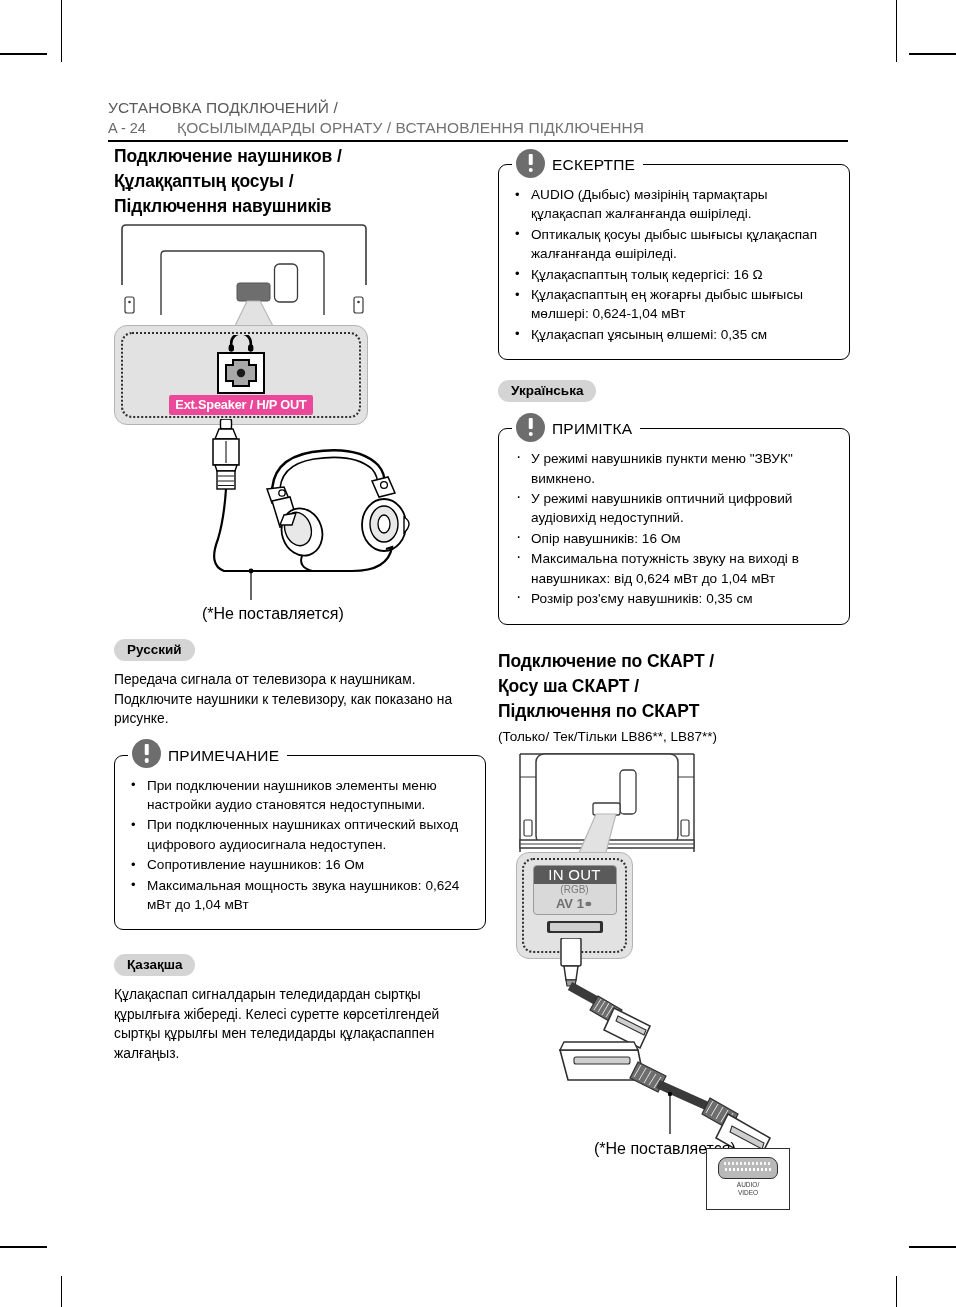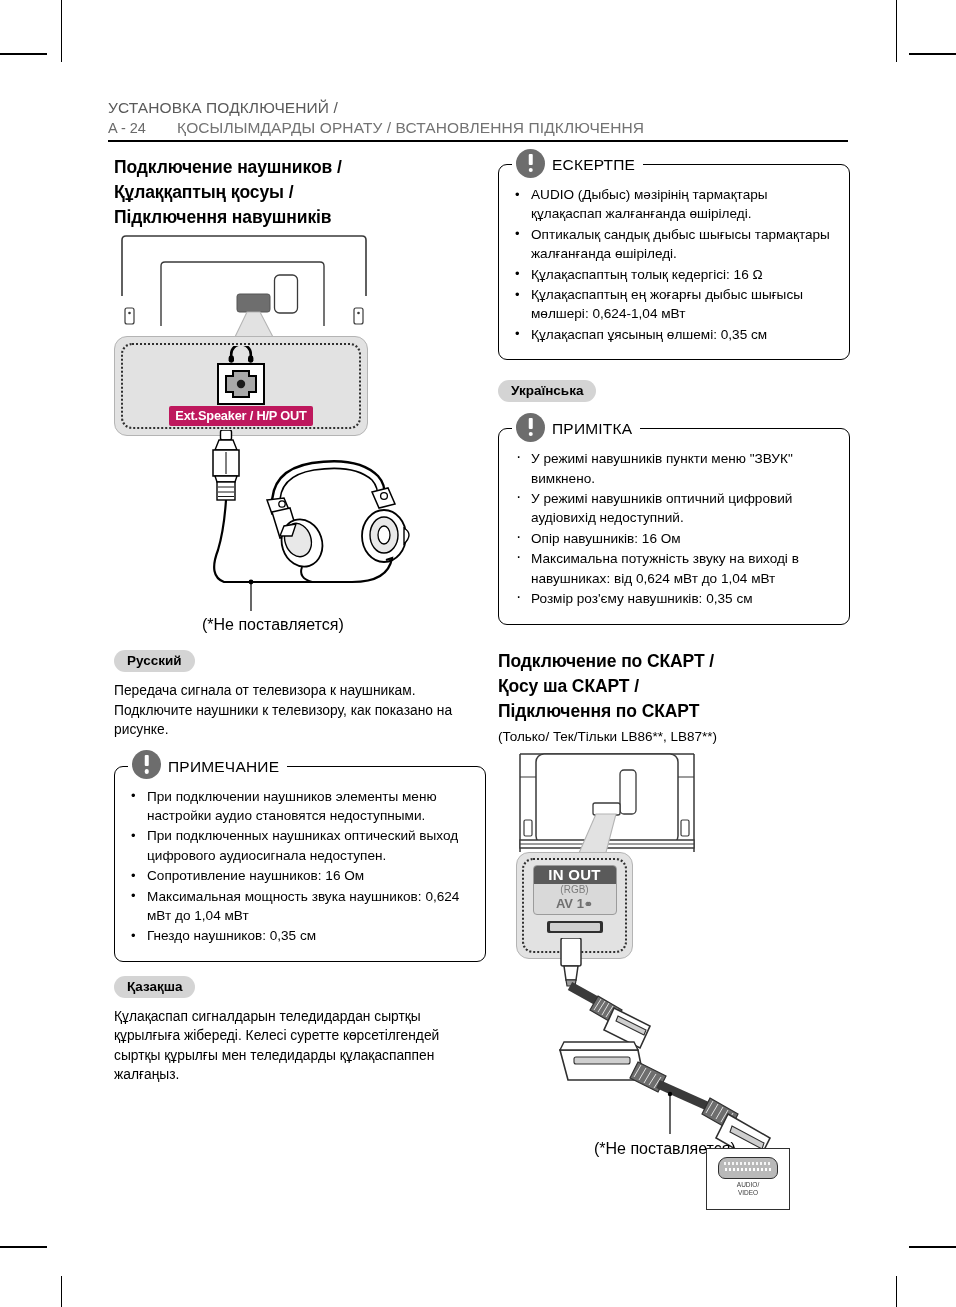--- a/index.html
+++ b/index.html
@@ -53,21 +53,21 @@
   #header-rule {
     position: absolute;
     left: 108px;
     top: 140px;
     width: 740px;
     height: 1.6px;
     background: #000;
   }
 
   
-  #col-left  { position: absolute; left: 114px; top: 155px; width: 372px; }
+  #col-left  { position: absolute; left: 114px; top: 144px; width: 372px; }
   #col-right { position: absolute; left: 498px; top: 146px; width: 352px; }
 
   h2.section-title {
     font-size: 17.5px;
     font-weight: bold;
     line-height: 25px;
     margin: 0 0 4px 0;
     letter-spacing: -.1px;
   }
   .subnote {
@@ -174,21 +174,21 @@
     border: 1.2px solid #b4b4b4;
     border-radius: 13px;
   }
   .dashed-inner {
     border: 2px dotted #2f2f2f;
     border-radius: 11px;
     height: 100%;
     box-sizing: border-box;
   }
   .port-label {
-    background: #be185d;
+    background: #ec4899;
     color: #fff;
     font-weight: bold;
     font-size: 12.8px;
     padding: 2px 6px 3px 6px;
     border-radius: 2px;
     display: inline-block;
     white-space: nowrap;
     letter-spacing: -.2px;
     text-align: center;
   }
@@ -312,43 +312,42 @@
     <span class="lang-chip">Русский</span>
     <p class="body-text">Передача сигнала от телевизора к наушникам. Подключите наушники к телевизору, как показано на рисунке.</p>
 
     <div class="note-wrap">
       <div class="note-box">
         <ul class="note-list">
           <li>При подключении наушников элементы меню настройки аудио становятся недоступными.</li>
           <li>При подключенных наушниках оптический выход цифрового аудиосигнала недоступен.</li>
           <li>Сопротивление наушников: 16 Ом</li>
           <li>Максимальная мощность звука наушников: 0,624 мВт до 1,04 мВт</li>
-          <li>Гнездо наушников: 0,35 см</li>
         </ul>
       </div>
       <div class="note-head">
         <span class="bang-icon"></span>
         <span class="note-title">ПРИМЕЧАНИЕ</span>
       </div>
     </div>
   </div>
 
-  <div style="margin-top:14px;">
+  <div style="margin-top:24px;">
     <span class="lang-chip">Қазақша</span>
     <p class="body-text">Құлақаспап сигналдарын теледидардан сыртқы құрылғыға жібереді. Келесі суретте көрсетілгендей сыртқы құрылғы мен теледидарды құлақаспаппен жалғаңыз.</p>
   </div>
 </div>
 
 <div id="col-right">
 
   <div class="note-wrap" style="margin-top:18px;">
     <div class="note-box">
       <ul class="note-list">
         <li>AUDIO (Дыбыс) мәзірінің тармақтары құлақаспап жалғанғанда өшіріледі.</li>
-        <li>Оптикалық сандық дыбыс шығысы тармақтары жалғанғанда өшіріледі.</li>
+        <li>Оптикалық қосуы дыбыс шығысы құлақаспап жалғанғанда өшіріледі.</li>
         <li>Құлақаспаптың толық кедергісі: 16 Ω</li>
         <li>Құлақаспаптың ең жоғарғы дыбыс шығысы мөлшері: 0,624-1,04 мВт</li>
         <li>Құлақаспап ұясының өлшемі: 0,35 см</li>
       </ul>
     </div>
     <div class="note-head">
       <span class="bang-icon"></span>
       <span class="note-title">ЕСКЕРТПЕ</span>
     </div>
   </div>
@@ -401,21 +400,21 @@
         <path d="M22,88 L196,88 L196,96 L22,96 Z" fill="#fff" stroke="#3a3a3a" stroke-width="1.3"></path>
         <line x1="22" y1="92" x2="196" y2="92" stroke="#3a3a3a" stroke-width="1"></line>
 
         <path d="M98,62 L118,62 L106,108 L78,108 Z" fill="#e2e2e2" stroke="#b4b4b4" stroke-width="1.1"></path>
       </svg>
 
       
       <div class="callout-pad" style="position:absolute; left:18px; top:100px; width:115px; height:105px;">
         <div class="dashed-inner" style="margin:5px; height:calc(100% - 10px); display:flex; flex-direction:column; align-items:center; padding-top:5px; box-sizing:border-box;">
           <div style="width:82px; background:#d9d9d9; border:1.3px solid #9b9b9b; border-radius:4px; overflow:hidden; text-align:center;">
-            <div style="background:#5a5a5a; color:#fff; font-weight:bold; font-size:15px; line-height:18px; letter-spacing:.3px;">IN OUT</div>
+            <div style="background:#5a5a5a; color:#fff; font-weight:normal; font-size:15px; line-height:18px; letter-spacing:.3px;">IN OUT</div>
             <div style="color:#7b7b7b; font-size:10px; line-height:12px;">(RGB)</div>
             <div style="color:#6f6f6f; font-size:13px; font-weight:bold; line-height:15px; padding-bottom:2px;">
               <span>AV 1</span><span style="font-size:11px;">⚭</span>
             </div>
           </div>
           <div style="width:56px; height:12px; background:#2f2f2f; border-radius:2px; margin-top:6px; position:relative;">
             <div style="position:absolute; inset:2px 3px; background:#cfcfcf; border-radius:1px;"></div>
           </div>
         </div>
       </div>

